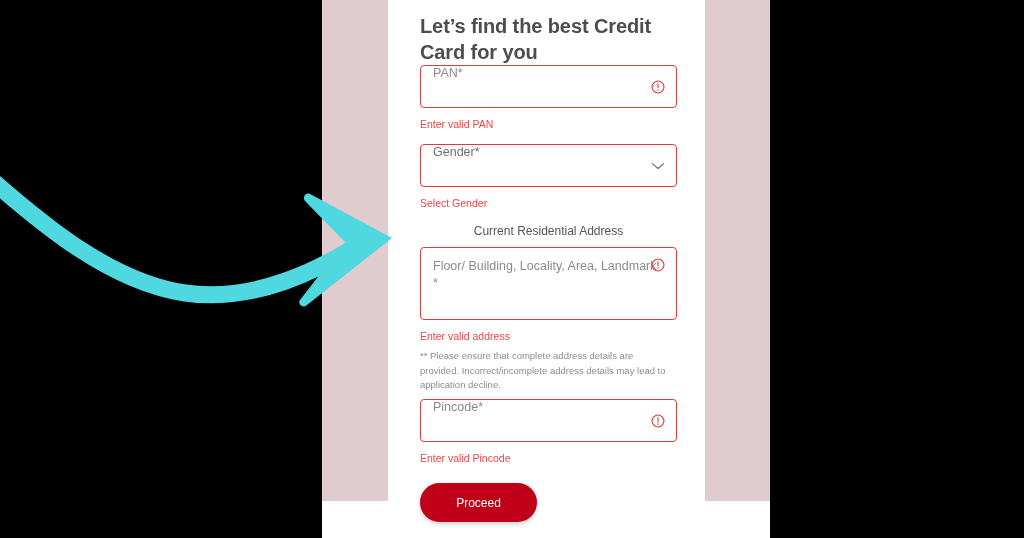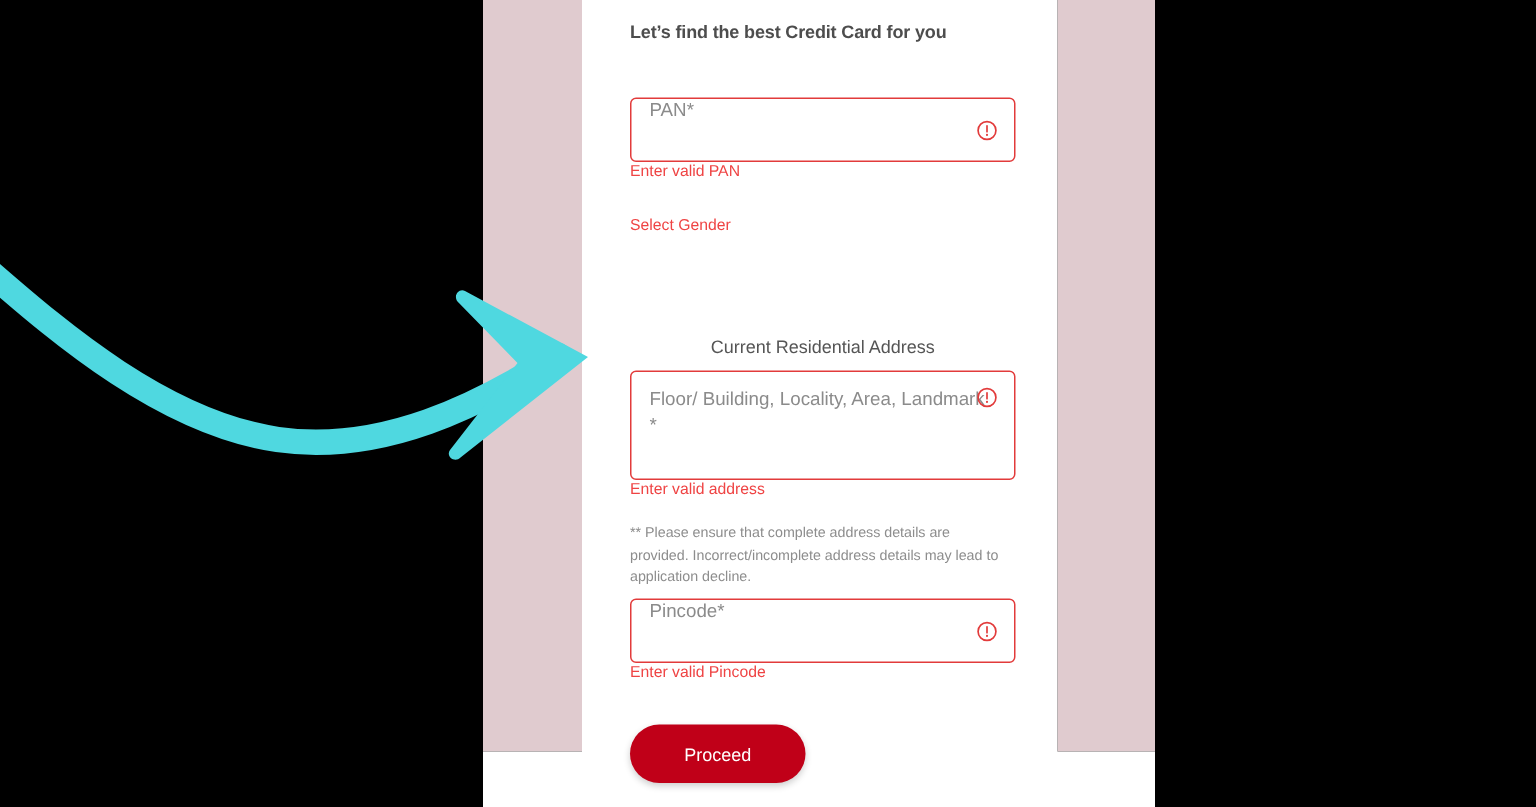--- a/index.html
+++ b/index.html
@@ -48,21 +48,21 @@
     width: 317px;
     height: 538px;
     background: #ffffff;
     box-sizing: border-box;
     padding: 0 32px;
   }
 
   #page-title {
     margin: 0;
     padding-top: 14px;
-    font-size: 12px;
+    font-size: 20px;
     font-weight: bold;
     line-height: 1.28;
     color: #4d4d4d;
     letter-spacing: -0.1px;
   }
 
   
   .field-block { position: relative; }
 
   .input-shell {
@@ -111,21 +111,21 @@
     position: absolute;
     right: 10px;
     top: 50%;
     margin-top: -5px;
     width: 16px; height: 10px;
     pointer-events: none;
   }
 
   .error-text {
     display: block;
-    margin-top: 0;
+    margin-top: 10px;
     font-size: 10.5px;
     color: #ef4444;
     line-height: 1.2;
   }
 
   .section-label {
     display: block;
     font-size: 12px;
     color: #555555;
     line-height: 1.2;
@@ -189,20 +189,28 @@
         <svg class="error-icon" viewBox="0 0 20 20">
           <circle cx="10" cy="10" r="8.5" fill="none" stroke="#e23b3b" stroke-width="1.6"></circle>
           <line x1="10" y1="5.5" x2="10" y2="11.2" stroke="#e23b3b" stroke-width="1.6" stroke-linecap="round"></line>
           <circle cx="10" cy="14.2" r="1" fill="#e23b3b"></circle>
         </svg>
       </div>
       <span class="error-text">Enter valid PAN</span>
     </div>
 
     <div id="gender-block" class="field-block">
+      <div class="input-shell single">
+        <select class="field-input">
+          <option>Gender*</option>
+        </select>
+        <svg class="chevron-icon" viewBox="0 0 20 12">
+          <polyline points="3,3 10,9.2 17,3" fill="none" stroke="#6e6e6e" stroke-width="1.5" stroke-linecap="round" stroke-linejoin="round"></polyline>
+        </svg>
+      </div>
       <span class="error-text">Select Gender</span>
     </div>
 
     <span id="address-label" class="section-label">Current Residential Address</span>
 
     <div id="address-block" class="field-block">
       <div class="input-shell area">
         <textarea class="field-input" placeholder="Floor/ Building, Locality, Area, Landmark *" style=""></textarea>
         <svg class="error-icon" viewBox="0 0 20 20">
           <circle cx="10" cy="10" r="8.5" fill="none" stroke="#e23b3b" stroke-width="1.6"></circle>

